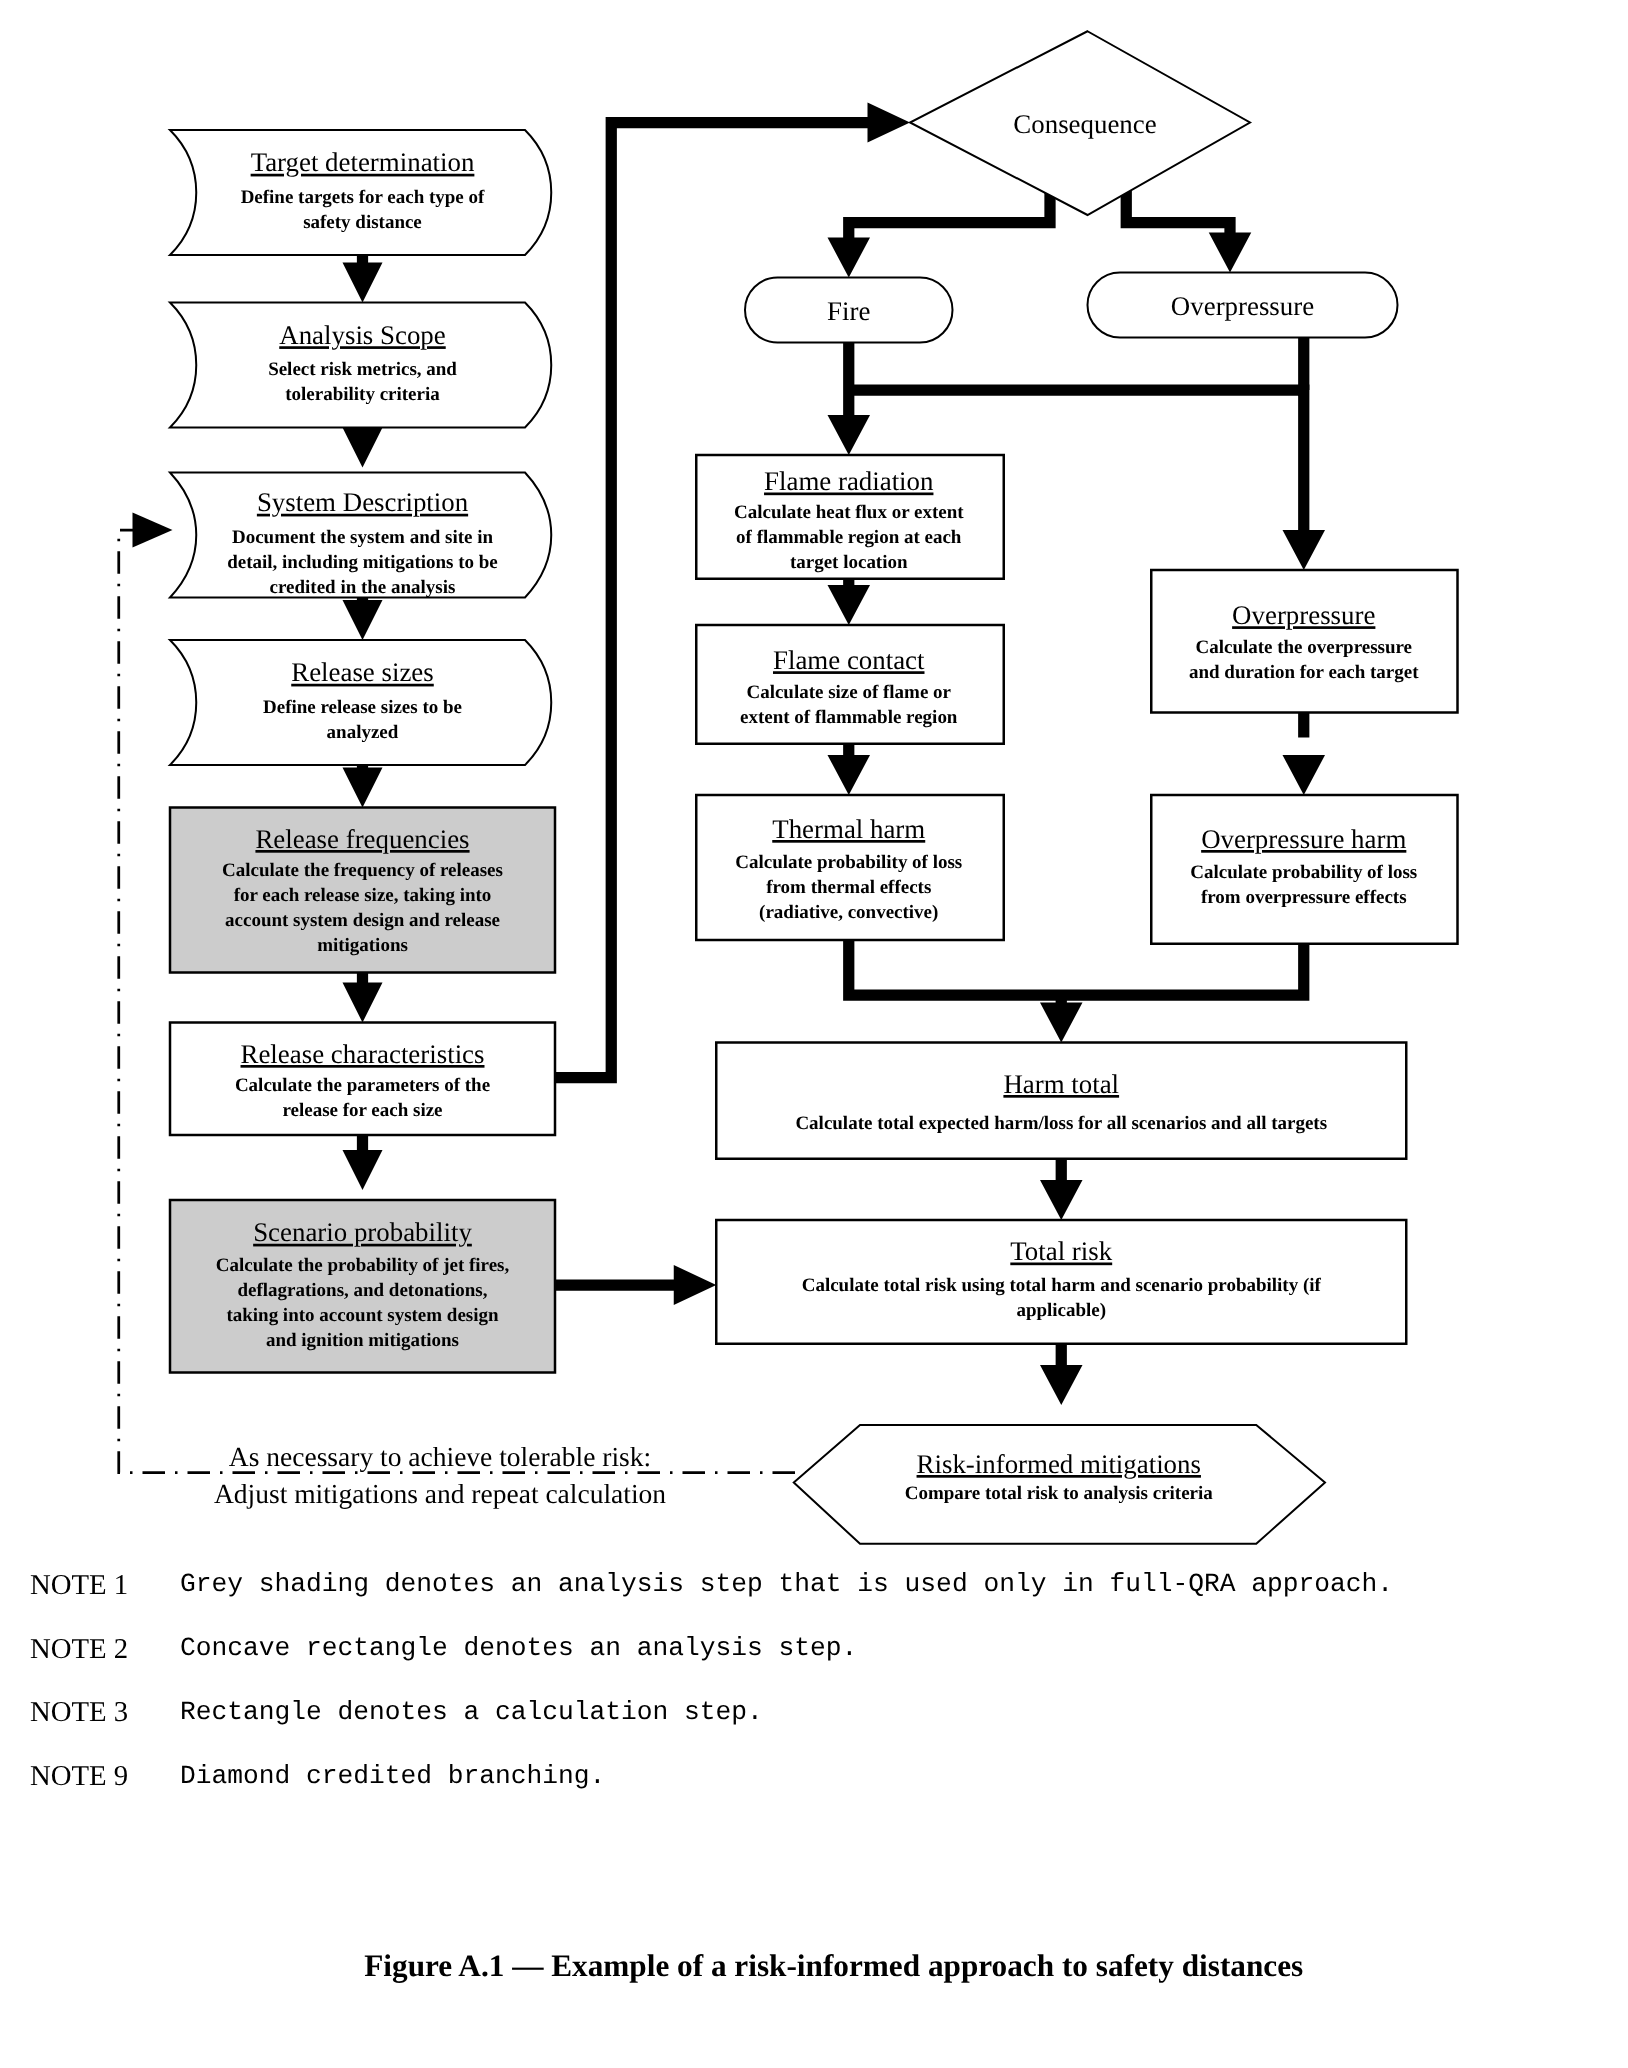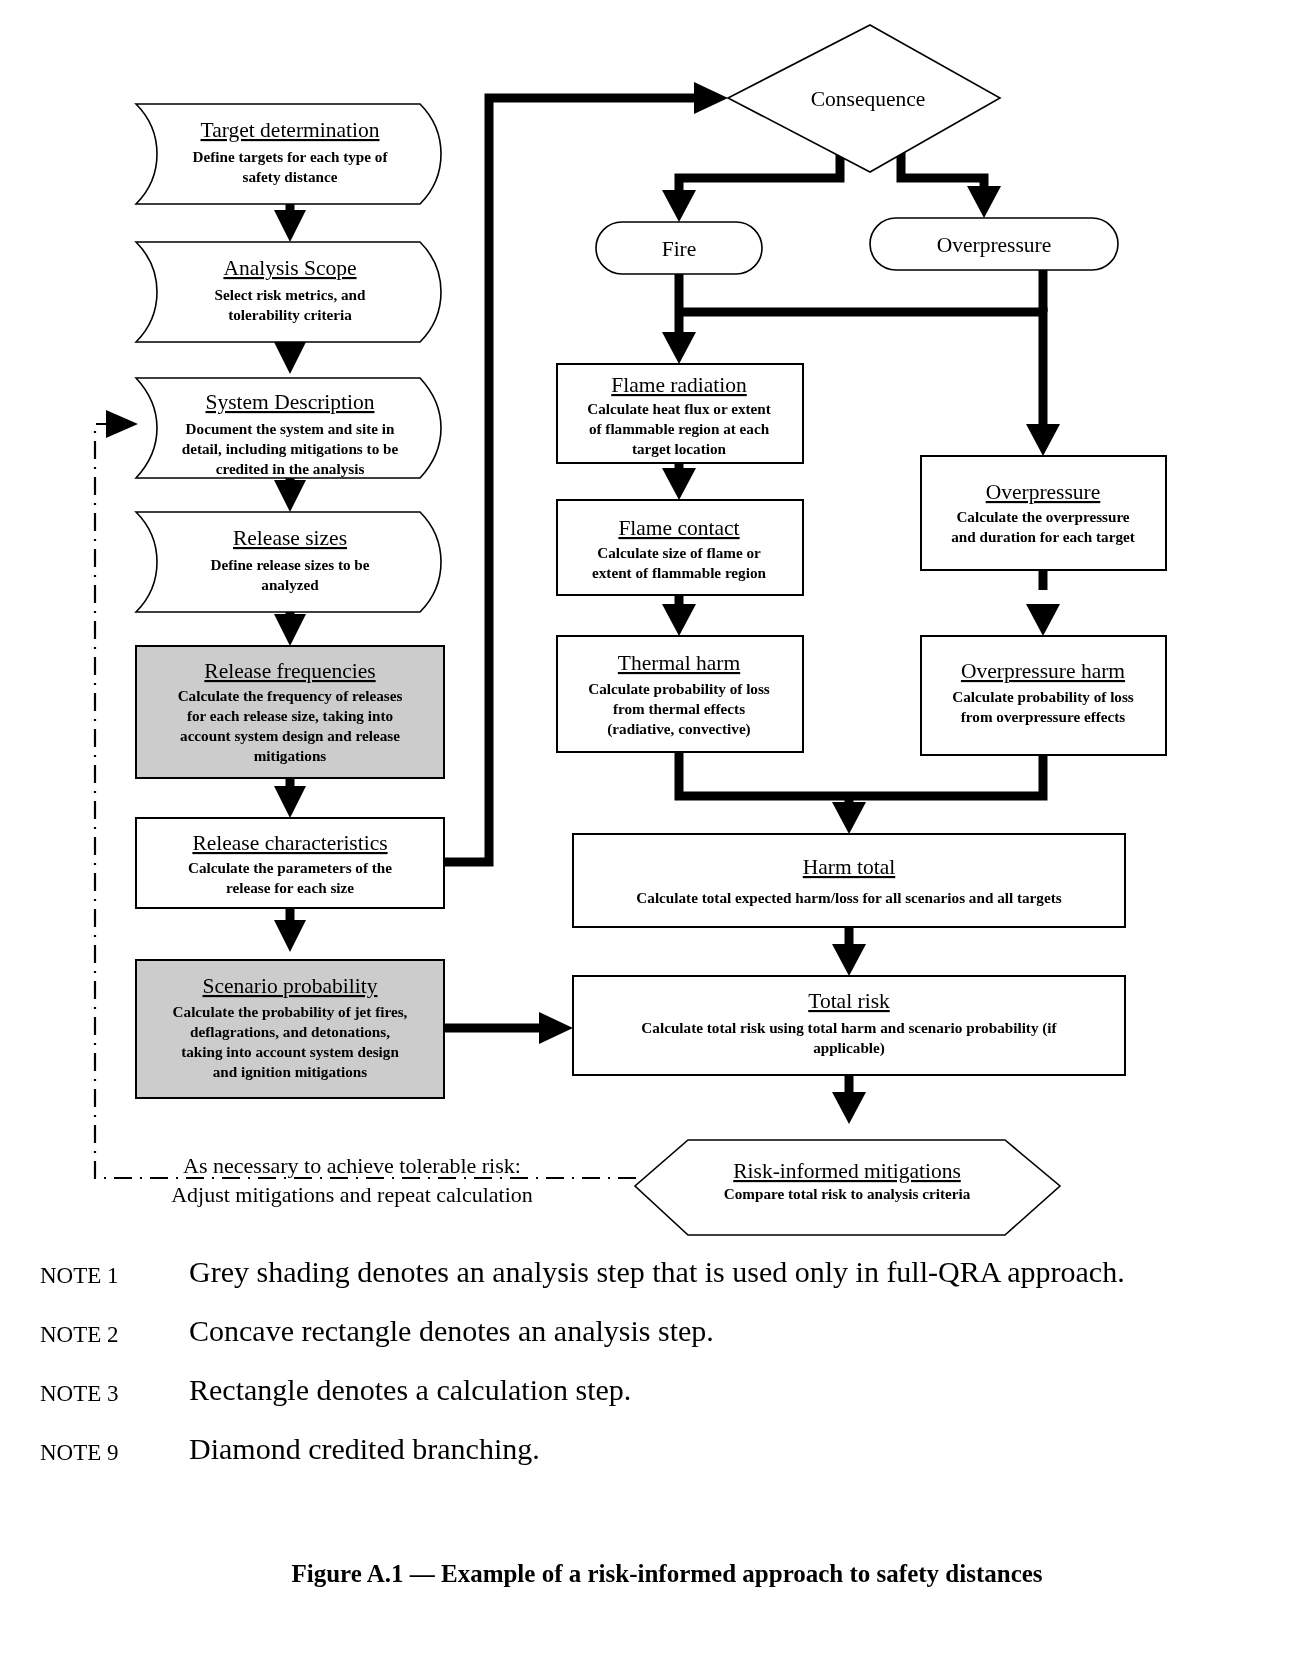--- a/index.html
+++ b/index.html
@@ -11,23 +11,23 @@
   .shape-stroke{stroke:#000000;stroke-width:2;}
   .shape-stroke-thin{stroke:#000000;stroke-width:1.6;}
   .conn{stroke:#000000;stroke-width:9;fill:none;stroke-linecap:butt;stroke-linejoin:miter;}
   .arrowhead{fill:#000000;}
   .dashline{stroke:#000000;stroke-width:2.2;fill:none;stroke-dasharray:18 8 2 8;}
   .t-title-u{font-family:"Liberation Serif",serif;font-size:21.5px;text-anchor:middle;fill:#000;text-decoration:underline;}
   .t-body{font-family:"Liberation Serif",serif;font-size:15.2px;font-weight:700;text-anchor:middle;fill:#000;}
   .t-plain{font-family:"Liberation Serif",serif;font-size:21.5px;text-anchor:middle;fill:#000;}
   .t-loop{font-family:"Liberation Serif",serif;font-size:22px;text-anchor:middle;fill:#000;}
   .notes{position:absolute;left:0;top:1255px;width:1302px;}
-  .note-row{display:flex;align-items:flex-end;margin:0 0 25px 0;padding:0 0 0 40px;gap:29px;}
+  .note-row{display:flex;align-items:center;margin:0 0 25px 0;padding:0 0 0 24px;}
   .note-label{width:120px;flex:0 0 120px;font-size:23px;font-family:"Liberation Serif",serif;}
-  .note-text{font-size:30px;font-family:Liberation Serif, serif;}
+  .note-text{font-size:21px;font-family:Liberation Mono, monospace;}
   .caption{position:absolute;left:16px;top:1560px;width:1302px;text-align:center;font-size:25px;font-weight:700;font-family:"Liberation Serif",serif;}
 </style>
 </head>
 <body>
 
 <div id="figure-root">
 
   <svg class="flow" viewBox="0 0 1302 1260">
 
     <g>

